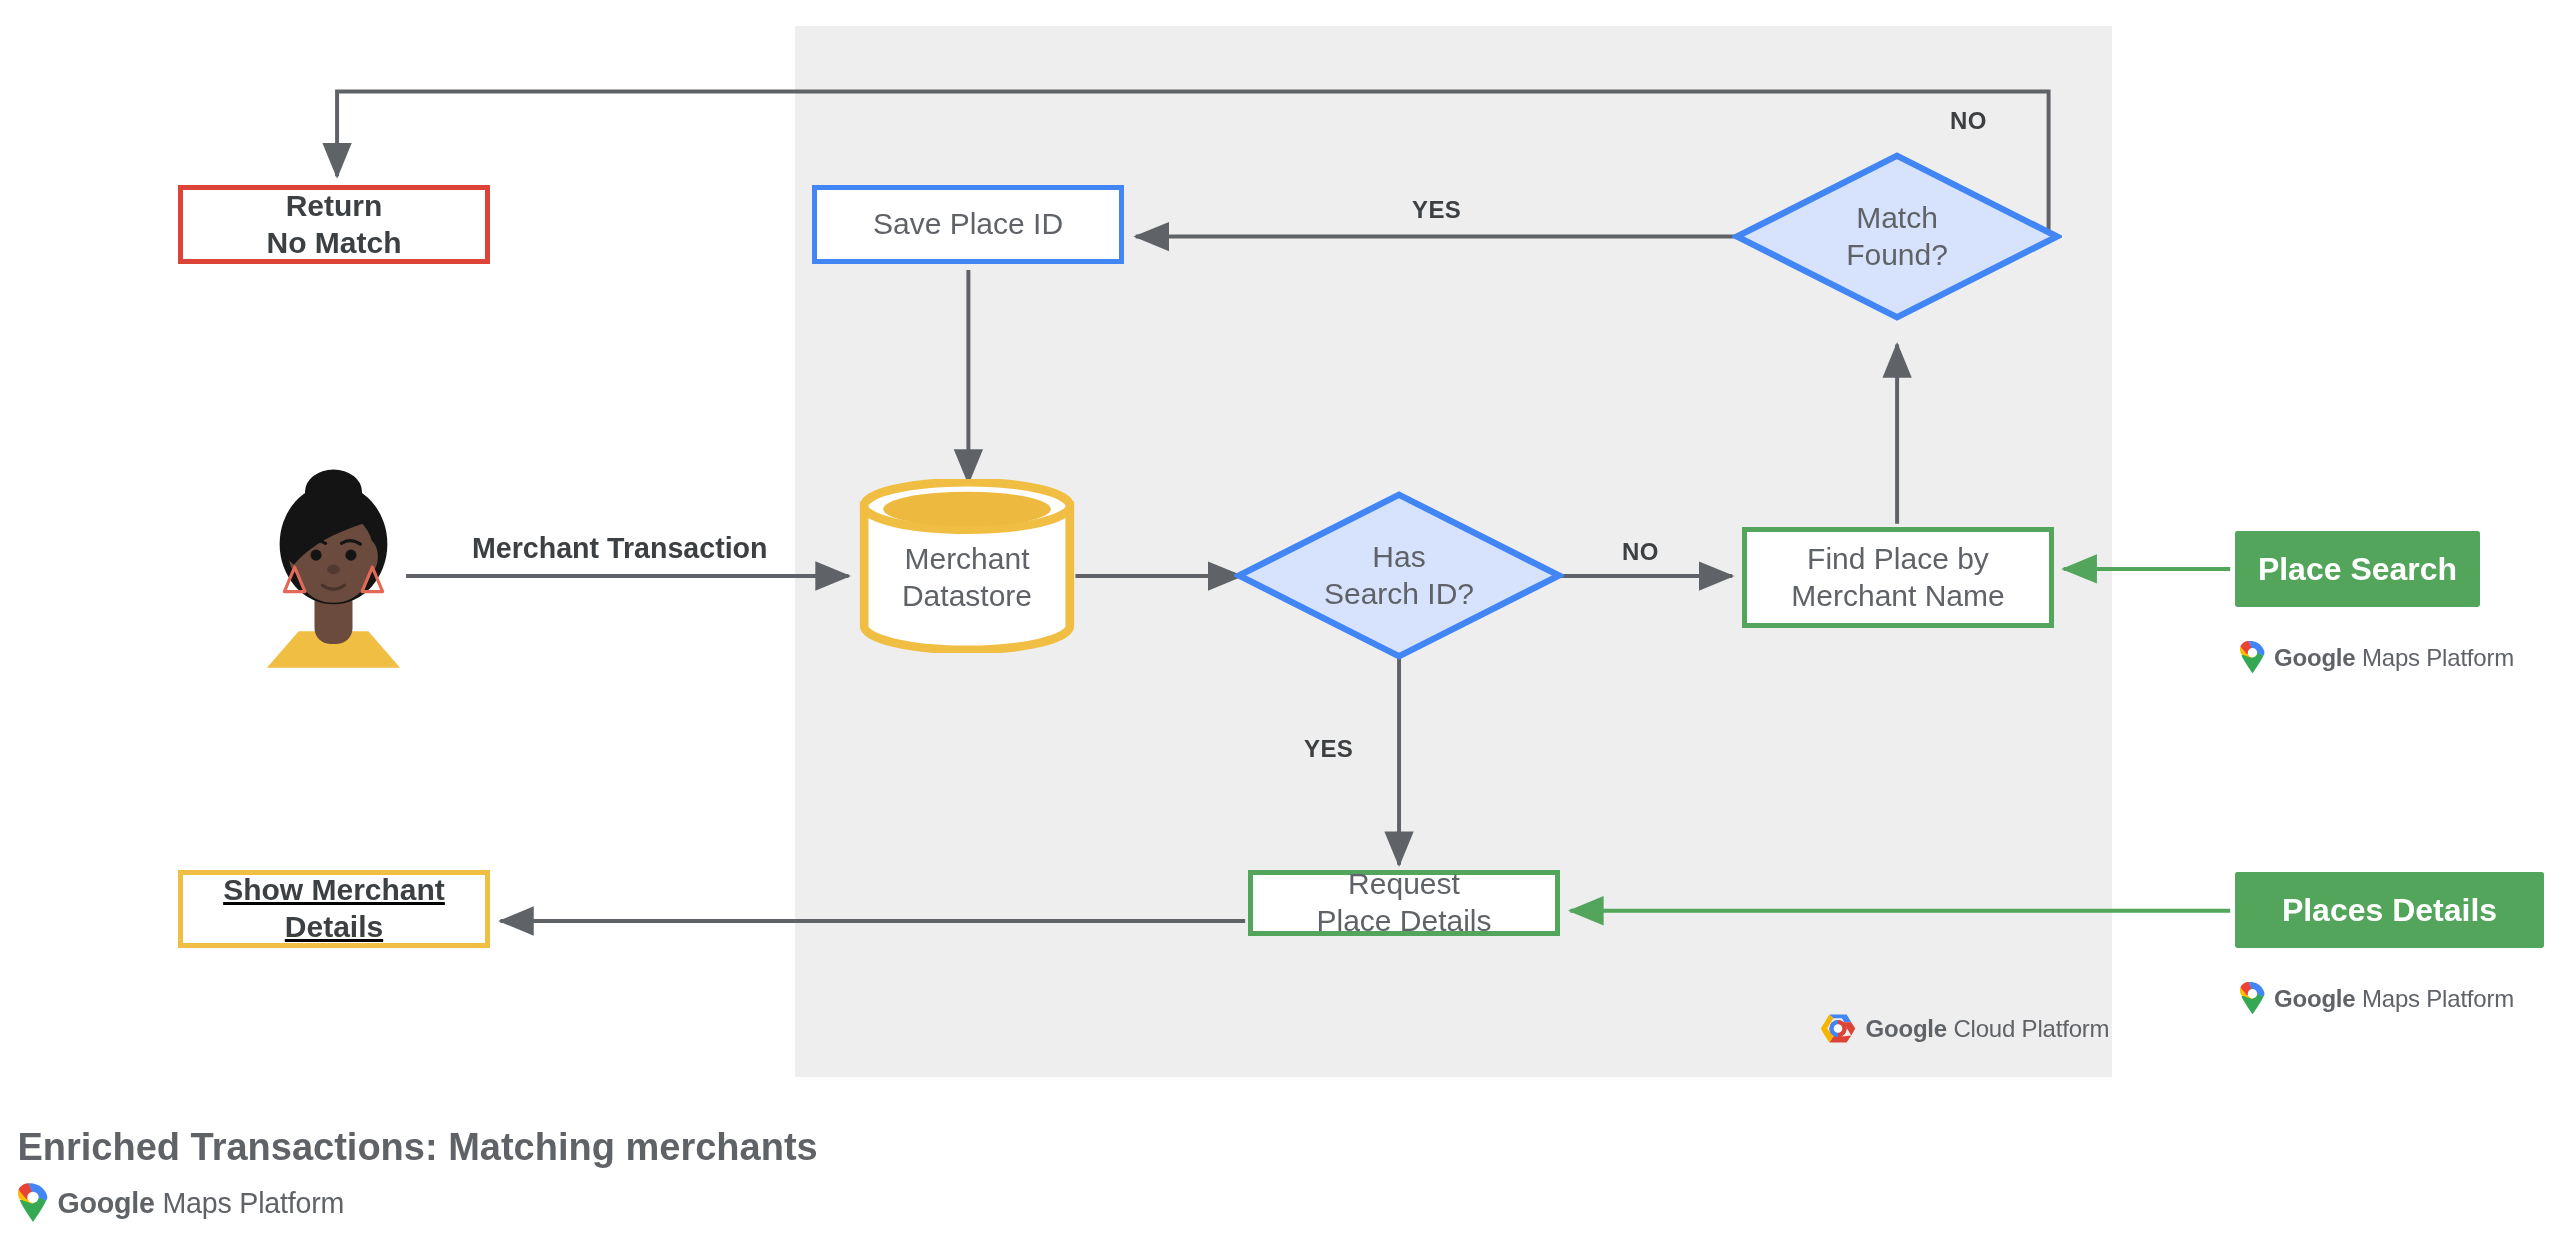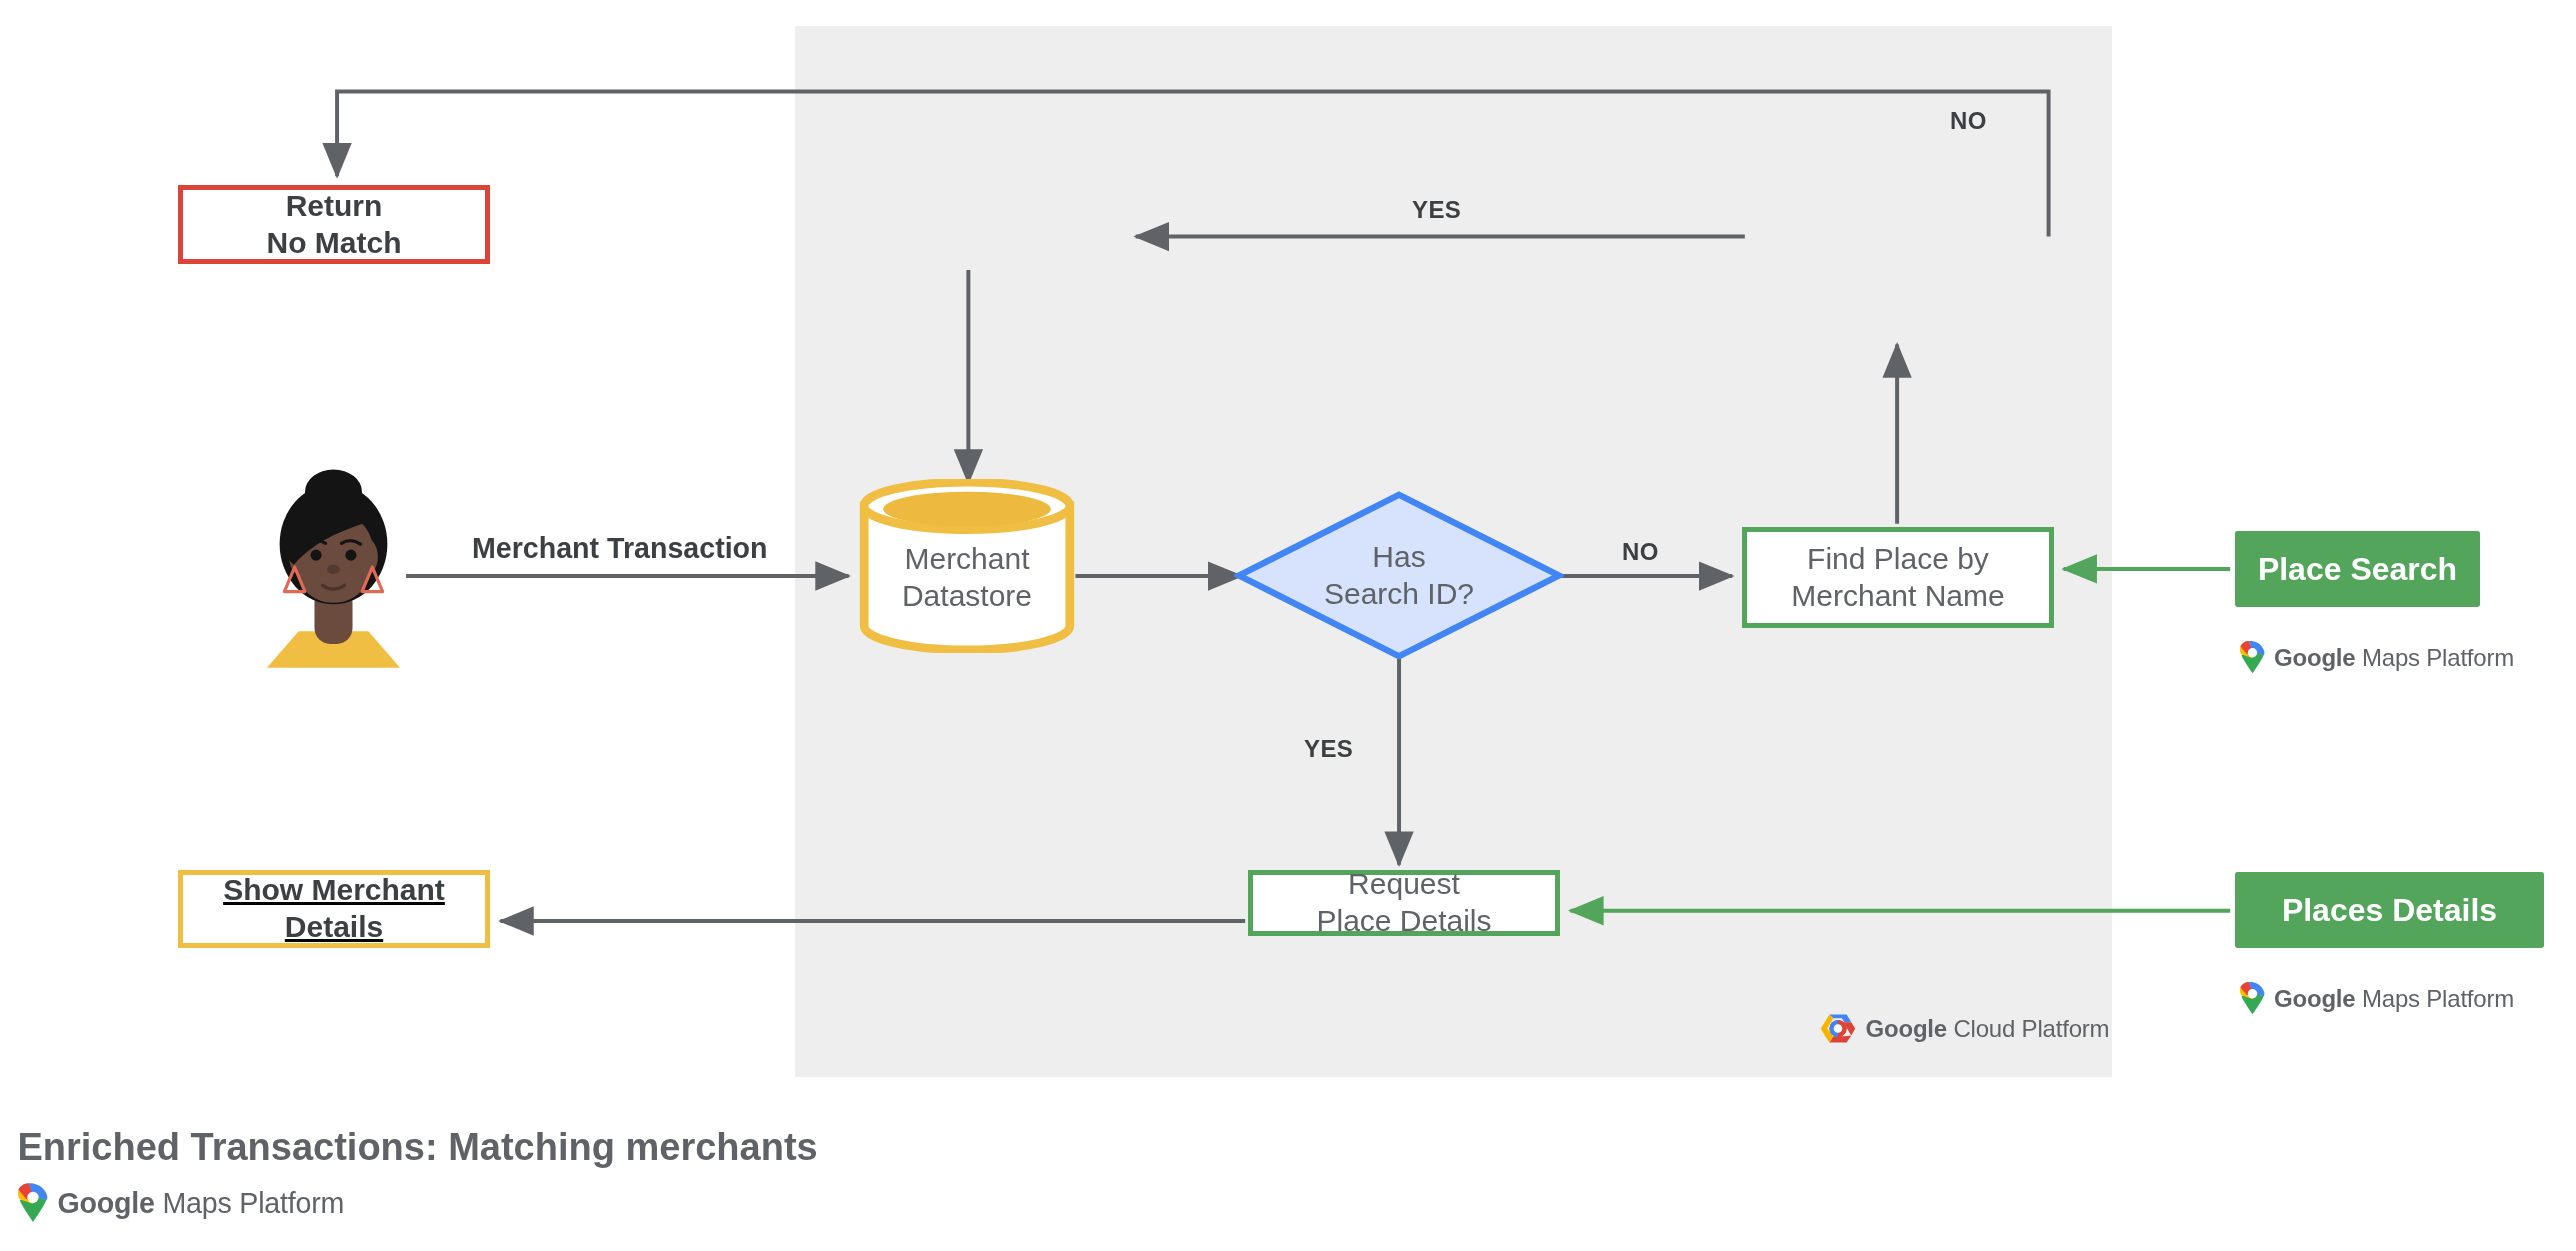--- a/index.html
+++ b/index.html
@@ -136,34 +136,44 @@
       <ellipse cx="136" cy="34" rx="130" ry="30" fill="#ffffff" stroke="#F0BE42" stroke-width="11"></ellipse>
       <ellipse cx="136" cy="38" rx="106" ry="22" fill="#EDBA3F"></ellipse>
     </svg>
     <div style="position:absolute;left:0;top:0;width:100%;height:100%;display:flex;
                 align-items:center;justify-content:center;padding-top:24px;box-sizing:border-box;">
       <span class="lbl" style="font-size:30px;color:#5f6368;line-height:1.22;white-space:pre-line;text-align:center;">Merchant
 Datastore</span>
     </div>
   </div>
 
+  <div class="diamond" style="left:1732px;top:151px;width:330px;height:171px;">
+    <svg viewBox="0 0 416 216" style="position:absolute;left:0;top:0;width:100%;height:100%;">
+      <path d="M208 6 L410 108 L208 210 L6 108 Z" fill="#D7E3FC" stroke="#4285F4" stroke-width="8"></path>
+    </svg>
+    <div class="dlbl">Match
+Found?</div>
+  </div>
 
   <div class="diamond" style="left:1234px;top:490px;width:330px;height:171px;">
     <svg viewBox="0 0 416 216" style="position:absolute;left:0;top:0;width:100%;height:100%;">
       <path d="M208 6 L410 108 L208 210 L6 108 Z" fill="#D7E3FC" stroke="#4285F4" stroke-width="8"></path>
     </svg>
     <div class="dlbl">Has
 Search ID?</div>
   </div>
 
   <div class="node n-return">
     <span class="lbl">Return
 No Match</span>
   </div>
 
+  <div class="node n-save">
+    <span class="lbl">Save Place ID</span>
+  </div>
 
   <div class="node n-find">
     <span class="lbl">Find Place by
 Merchant Name</span>
   </div>
 
   <div class="node n-request">
     <span class="lbl">Request
 Place Details</span>
   </div>

